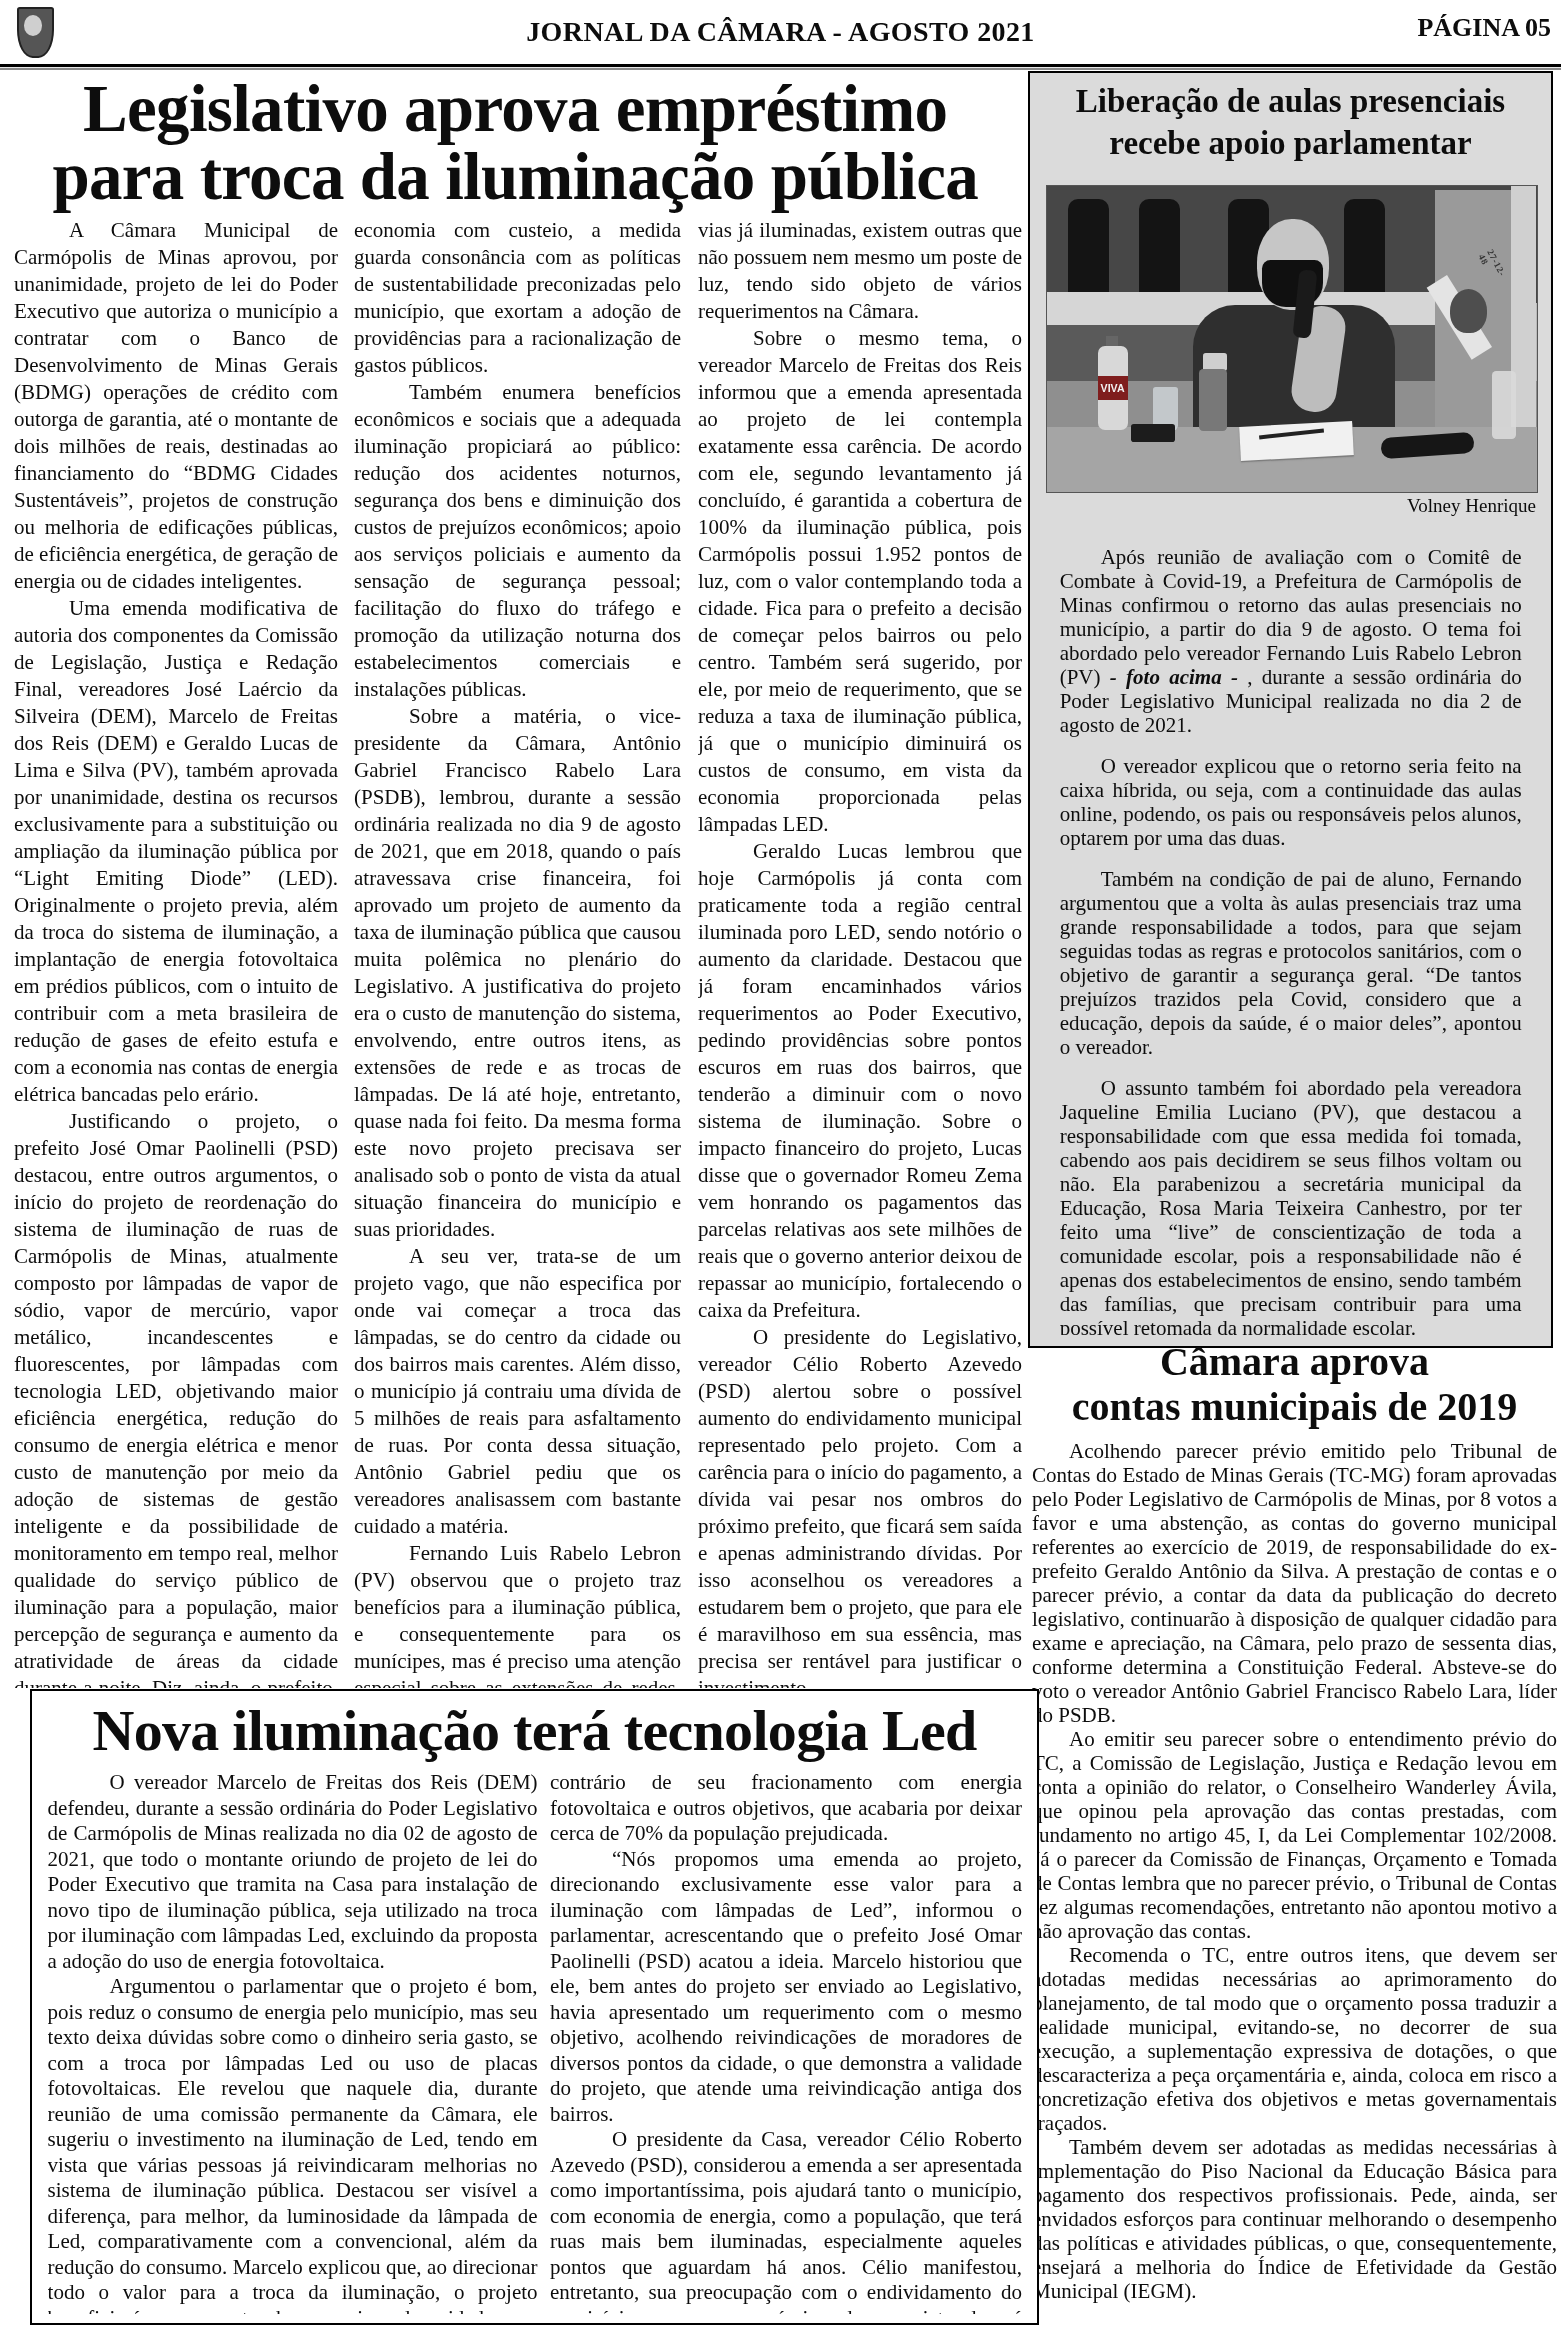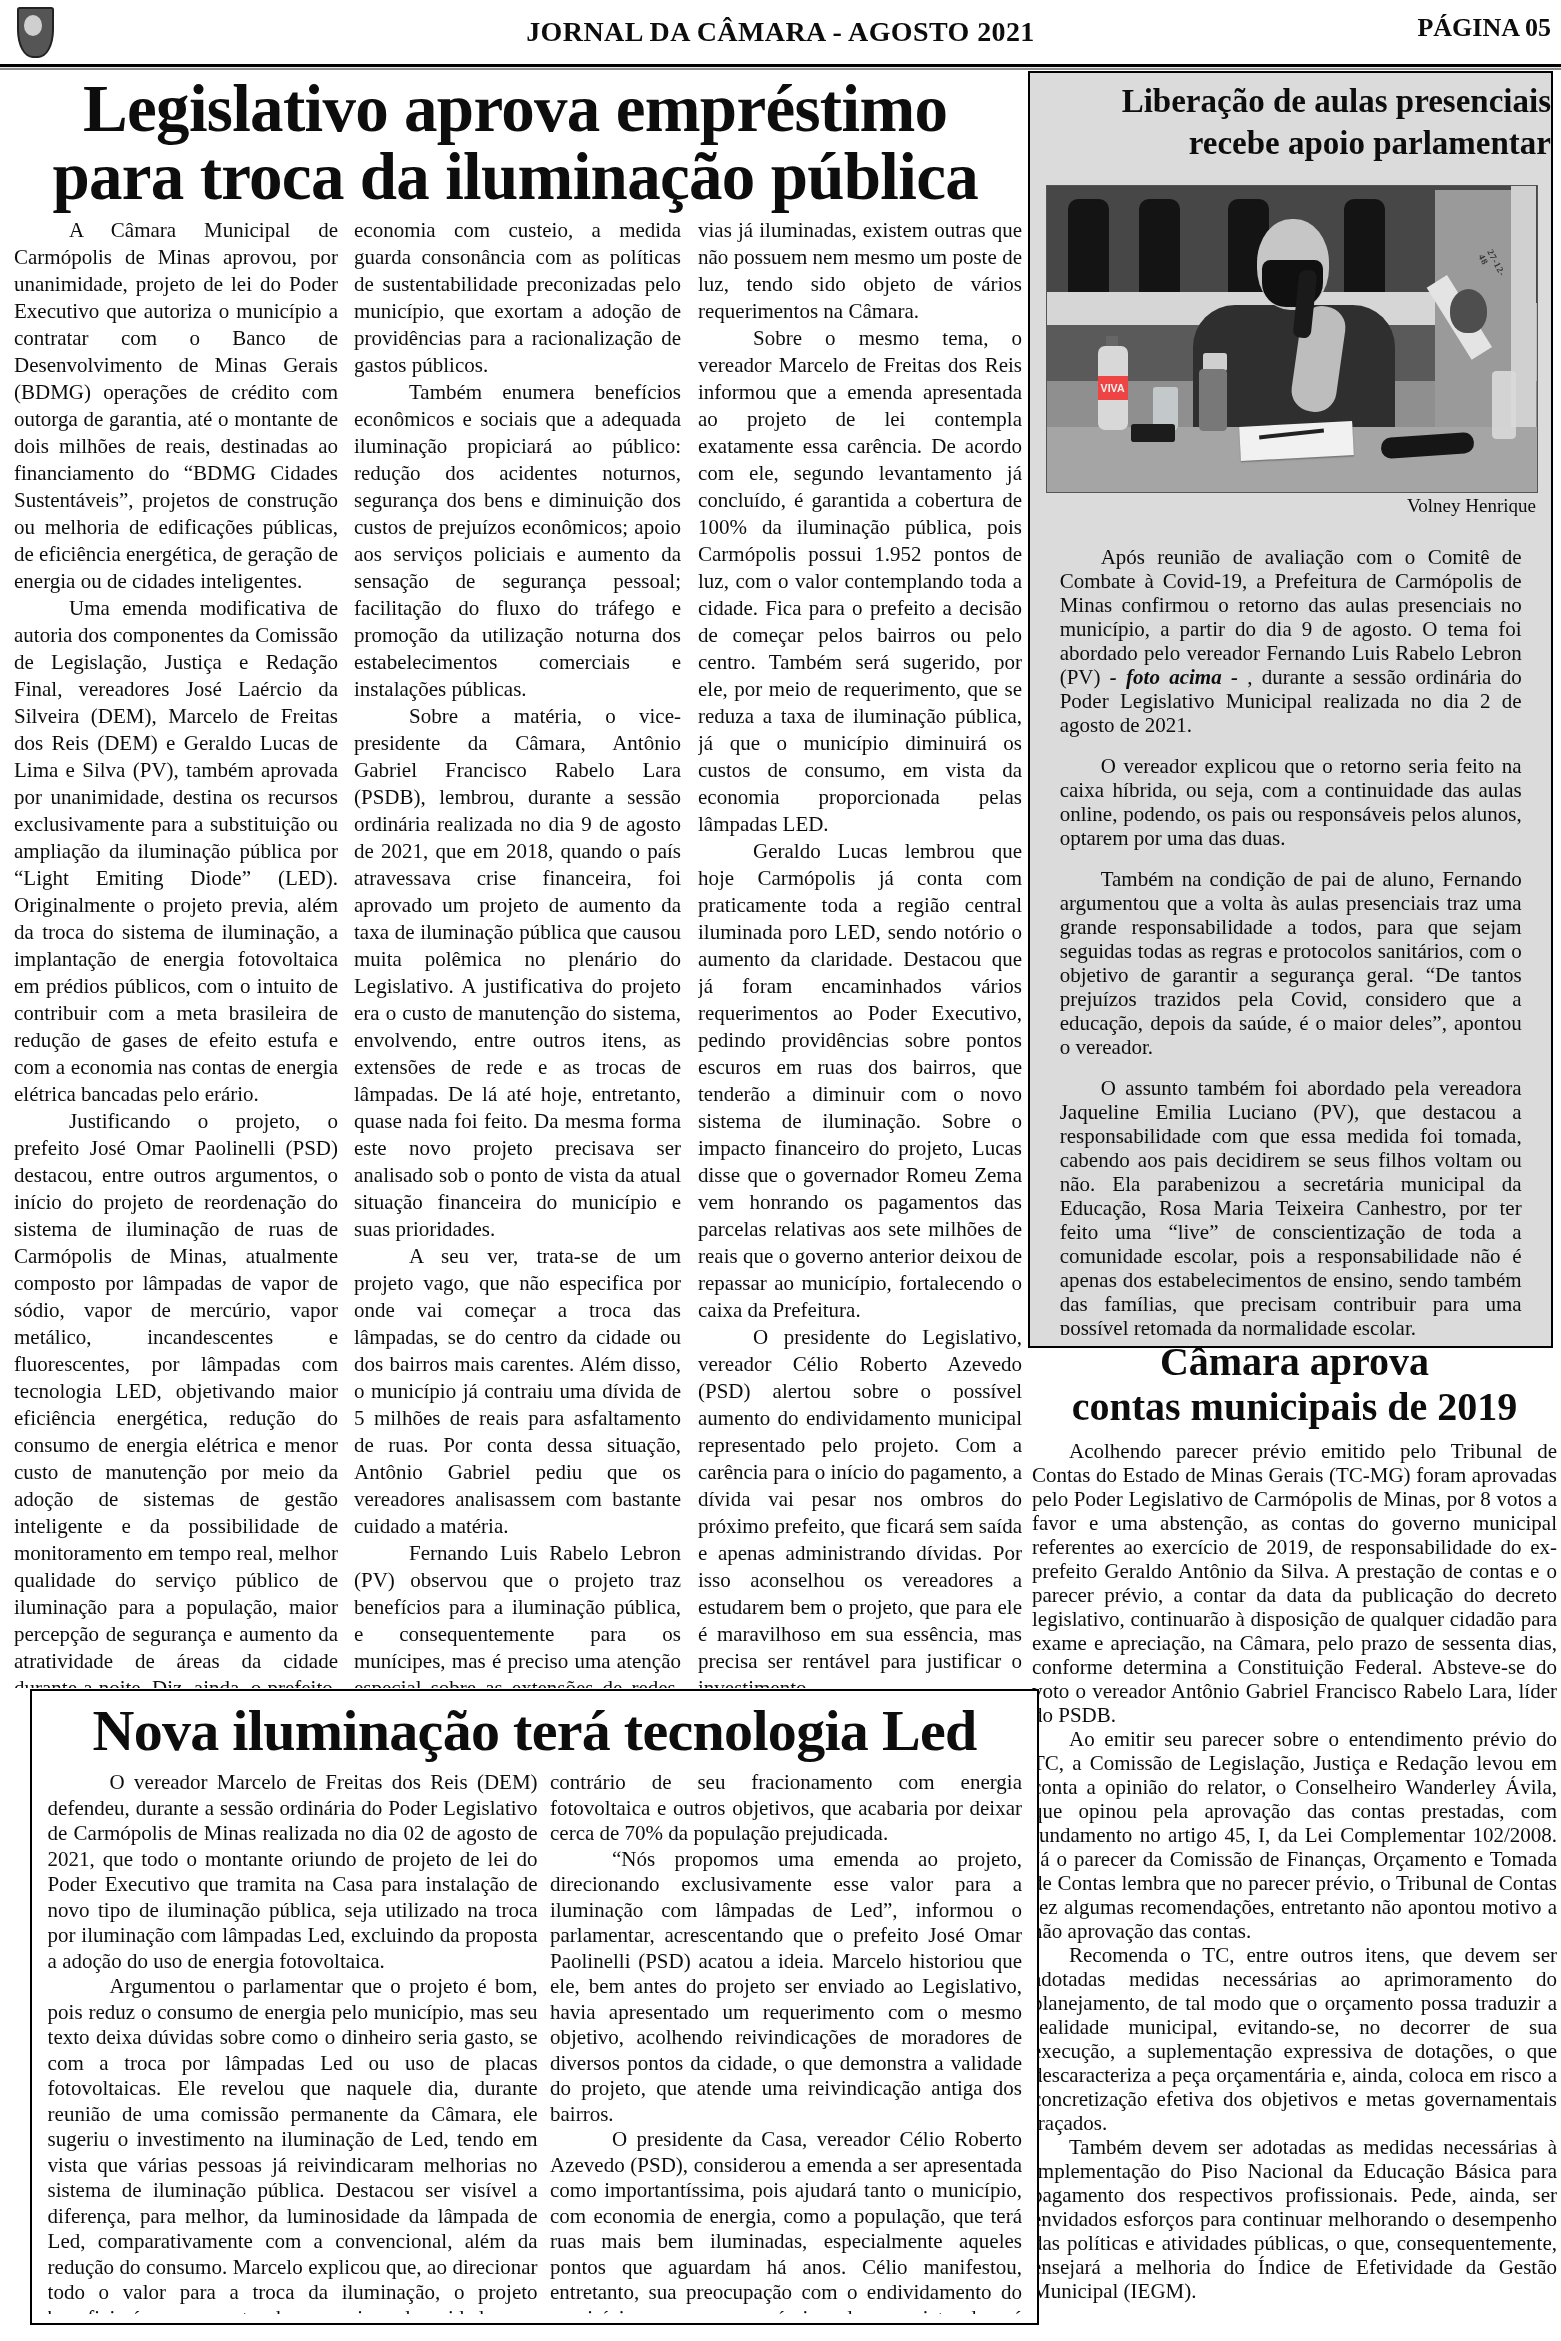--- a/index.html
+++ b/index.html
@@ -40,21 +40,21 @@
     margin:0; font-size:21px; line-height:27px; text-align:justify;
     hyphens:auto; -webkit-hyphens:auto;
   }
   p.ind { text-indent:55px; }
   p.runon { text-align-last:justify; }
   
   .sidebar {
     position:absolute; left:1028px; top:71px; width:521px; height:1273px;
     background:#dbdbdb; border:2.8px solid #000;
   }
-  .sb-headline { position:absolute; left:0; top:7px; width:521px; text-align:right; }
+  .sb-headline { position:absolute; left:0; top:7px; width:521px; text-align:center; }
   .sb-headline .hl { font-size:33px; font-weight:bold; line-height:42px; }
   .photo { position:absolute; left:15.6px; top:112px; width:490px; height:306px; background:#b9b9b9; overflow:hidden; border:0.7px solid #555; }
   .photo-caption { position:absolute; right:15px; top:422px; font-size:19px; }
   .sb-text { position:absolute; left:12.7px; top:455px; width:496px; height:807px; overflow:hidden; }
   p.sb { margin:17px; font-size:21px; line-height:24px; text-align:justify; hyphens:auto; }
   p.sb.ind { text-indent:41px; }
   .emph { font-weight:bold; font-style:italic; }
   
   .ph-top { position:absolute; left:0; top:0; width:490px; height:117px; background:#474747; }
   .ph-chair { position:absolute; top:12.7px; width:41px; height:99px; background:#141414; border-radius:10px 10px 0 0; }
@@ -67,21 +67,21 @@
   .ph-flag-date { position:absolute; left:41px; top:68px; font-size:9.2px; color:#333; transform:rotate(62deg); font-weight:bold; letter-spacing:0.7px; }
   .ph-wallright { position:absolute; left:464px; top:0; width:25.5px; height:306px; background:#d0d0d0; }
   .ph-head { position:absolute; left:210px; top:33px; width:72px; height:91px; background:#c6c6c6; border-radius:48% 48% 46% 46%; }
   .ph-mask { position:absolute; left:215px; top:74px; width:61px; height:47px; background:#101010; border-radius:8.5px 8.5px 24px 24px; }
   .ph-shirt { position:absolute; left:146px; top:119px; width:202px; height:127px; background:#2f2f2f; border-radius:42px 42px 0 0; }
   .ph-arm { position:absolute; left:249px; top:120px; width:45px; height:106px; background:#bdbdbd; border-radius:21px; transform:rotate(8deg); }
   .ph-mic { position:absolute; left:249px; top:84px; width:18.4px; height:68px; background:#1a1a1a; border-radius:7px; transform:rotate(6deg); }
   .ph-desk { position:absolute; left:0; top:241px; width:490px; height:65px; background:#a5a5a5; }
   .ph-bottle { position:absolute; left:51px; top:160px; width:30px; height:84px; background:#d8d8d8; border-radius:7px; }
   .ph-bottle-cap { position:absolute; left:59px; top:150px; width:12.7px; height:11.3px; background:#666; }
-  .ph-bottle-label { position:absolute; left:51px; top:190px; width:30px; height:24px; background:#ef4444; color:#f2f2f2; font-size:10.6px; font-weight:bold; text-align:center; line-height:24px; font-family:"Liberation Sans", sans-serif; }
+  .ph-bottle-label { position:absolute; left:51px; top:190px; width:30px; height:24px; background:#7f1d1d; color:#f2f2f2; font-size:10.6px; font-weight:bold; text-align:center; line-height:24px; font-family:"Liberation Sans", sans-serif; }
   .ph-glass { position:absolute; left:106px; top:201px; width:25.5px; height:44px; background:#cdd2d6; border-radius:2.8px 2.8px 5.7px 5.7px; opacity:.85; }
   .ph-spray { position:absolute; left:152px; top:183px; width:28px; height:62px; background:#787878; border-radius:4.2px; }
   .ph-spray-top { position:absolute; left:156px; top:167px; width:24px; height:18.4px; background:#cfcfcf; border-radius:2.8px; }
   .ph-papers { position:absolute; left:193px; top:238px; width:113px; height:34px; background:#f1f1f1; transform:rotate(-3deg); box-shadow:0 1.4px 1.4px #777; }
   .ph-pen { position:absolute; left:212px; top:246px; width:65px; height:3.5px; background:#222; transform:rotate(-6deg); }
   .ph-phone { position:absolute; left:84px; top:238px; width:44px; height:18.4px; background:#1c1c1c; border-radius:2.8px; }
   .ph-deskmic { position:absolute; left:334px; top:249px; width:93px; height:21px; background:#161616; border-radius:10px; transform:rotate(-4deg); }
   .ph-sanitizer { position:absolute; left:445px; top:185px; width:24px; height:68px; background:#d9d9d9; border-radius:4.2px; opacity:.9; }
   
   .accounts { position:absolute; left:1032px; top:1339px; width:525px; }

